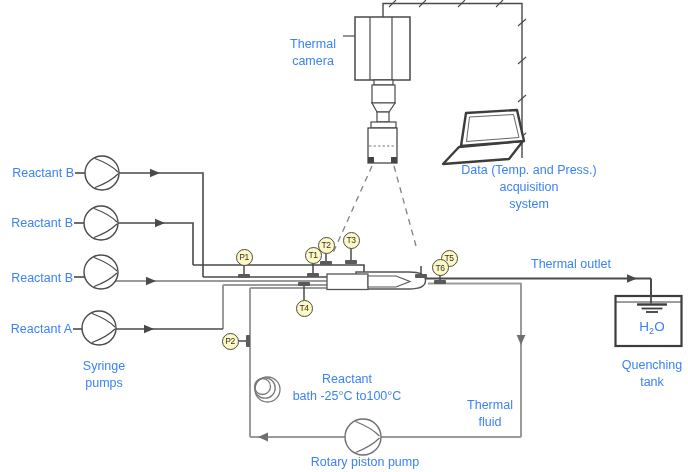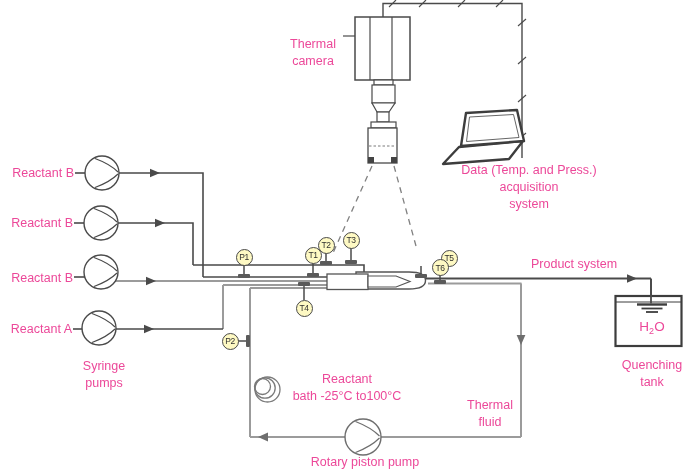--- a/index.html
+++ b/index.html
@@ -1,21 +1,21 @@
 <!DOCTYPE html>
 <html><head>
 <meta charset="utf-8">
 <style>
   html,body{margin:0;padding:0;background:#fff;}
   #stage{
     position:relative;width:688px;height:472px;background:#fff;overflow:hidden;
     font-family:"Liberation Sans",sans-serif;color:#3a3a3a;
   }
   #diagram-svg{position:absolute;left:0;top:0;}
-  .lbl{position:absolute;font-size:12.5px;line-height:17px;color:#ec4899;}
+  .lbl{position:absolute;font-size:12.5px;line-height:17px;color:#3b82f6;}
   .center{text-align:center;}
   .right{text-align:right;}
   .sensor{
     position:absolute;width:17px;height:17px;border:1.4px solid #4a4a4a;border-radius:50%;
     background:#fef9c3;display:flex;align-items:center;justify-content:center;
     font-size:8.5px;color:#2f2f2f;box-sizing:border-box;z-index:5;letter-spacing:-0.5px;
   }
   .sub{font-size:9px;vertical-align:-3px;}
   .h2o{font-size:13.5px;}
 </style>
@@ -208,21 +208,21 @@
   <div class="lbl right" style="left:2px;top:165px;width:72px;">Reactant B</div>
   <div class="lbl right" style="left:1px;top:215px;width:72px;">Reactant B</div>
   <div class="lbl right" style="left:1px;top:270px;width:72px;">Reactant B</div>
   <div class="lbl right" style="left:0px;top:321px;width:72px;">Reactant A</div>
 
   <div class="lbl center" style="left:59px;top:352px;width:90px;margin-top:6px;">
     <div>Syringe</div>
     <div>pumps</div>
   </div>
 
-  <div class="lbl" style="left:531px;top:256px;width:110px;">Product system</div>
+  <div class="lbl" style="left:531px;top:256px;width:110px;">Thermal outlet</div>
 
   <div class="lbl center h2o" style="left:627px;top:318px;width:50px;">
     <span>H</span><span class="sub">2</span><span>O</span>
   </div>
 
   <div class="lbl center" style="left:606px;top:357px;width:92px;">
     <div>Quenching</div>
     <div>tank</div>
   </div>
 

